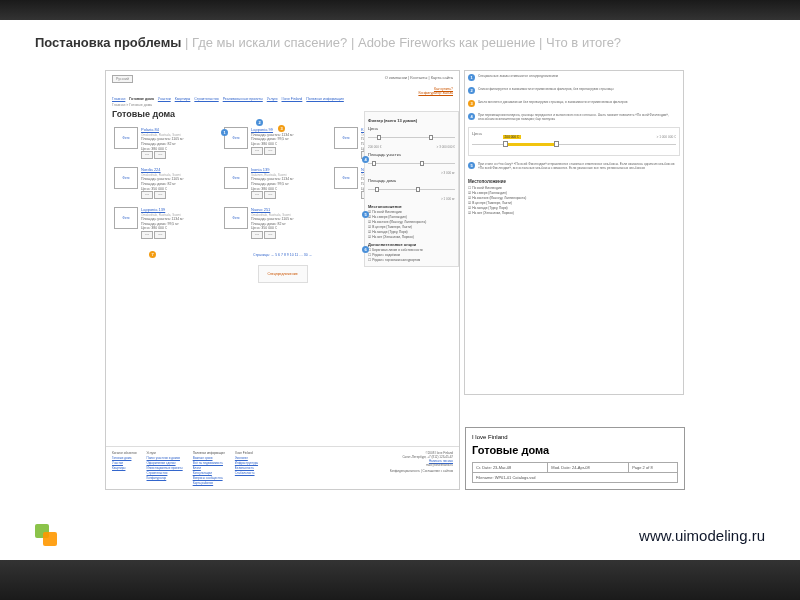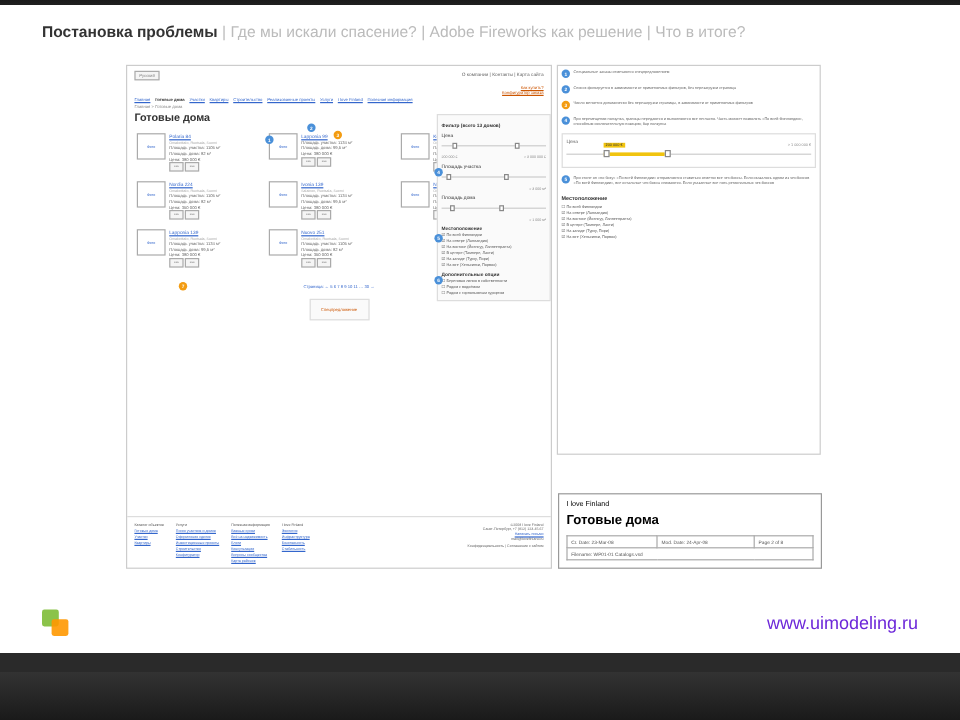--- a/index.html
+++ b/index.html
@@ -1,17 +1,17 @@
 <!DOCTYPE html>
 <html><head>
 <meta charset="utf-8">
 <style>
 *{box-sizing:border-box;margin:0;padding:0}
 body{font-family:Arial,sans-serif;background:#2a2a2a;width:800px;height:600px;overflow:hidden}
-.slide{background:#fff;width:800px;height:540px;margin-top:4px;position:relative}
+.slide{background:#fff;width:800px;height:540px;margin-top:20px;position:relative}
 .crumbs{position:absolute;top:15px;left:35px;right:35px;font-size:13px;color:#bbb}
 .crumbs .active{color:#333;font-weight:bold}
 .mocks{position:absolute;top:50px;left:105px;width:580px;height:420px;display:flex;gap:4px}
 .mock{background:#fff;border:1px solid #ccc;font-size:4px;color:#666;position:relative}
 .mock1{width:355px;height:420px}
 .mock2{width:220px;height:325px}
 .btn{border:1px solid #aaa;background:#f5f5f5;padding:1px 3px;display:inline-block;font-size:3.5px;color:#888}
 .topbar{padding:4px 6px;display:flex;justify-content:space-between}
 .nav{padding:2px 6px;font-size:3.5px;color:#3366cc}
 .nav span{margin-right:3px;text-decoration:underline}
@@ -58,21 +58,21 @@
 .tcard table{width:100%;border-collapse:collapse;font-size:4px;color:#555}
 .tcard td{border:1px solid #aaa;padding:2px 3px}
 .footer{position:absolute;bottom:0;left:0;right:0;height:50px;display:flex;align-items:center;justify-content:space-between;padding:0 35px}
 .logo{display:flex;align-items:center;gap:6px}
 .logomark{width:22px;height:22px;position:relative}
 .logomark:before{content:"";position:absolute;width:14px;height:14px;background:#8bc34a;border-radius:2px;top:0;left:0}
 .logomark:after{content:"";position:absolute;width:14px;height:14px;background:#ff9800;border-radius:2px;bottom:0;right:0;opacity:.9}
 .logotext{font-size:10px;color:#666;letter-spacing:1px}
 .logotext b{color:#444}
 .logosub{font-size:5px;color:#aaa;display:block}
-.url{font-size:15px;color:#6d28d9}
+.url{font-size:15px;color:#0f172a}
 .topstrip,.botstrip{position:fixed;left:0;right:0;height:20px;background:linear-gradient(#1a1a1a,#333)}
 .topstrip{top:0}
 .botstrip{bottom:0;height:40px;background:linear-gradient(#333,#1a1a1a)}
 </style>
 </head>
 <body>
 
 <div class="topstrip"></div>
 <div class="slide">
 

